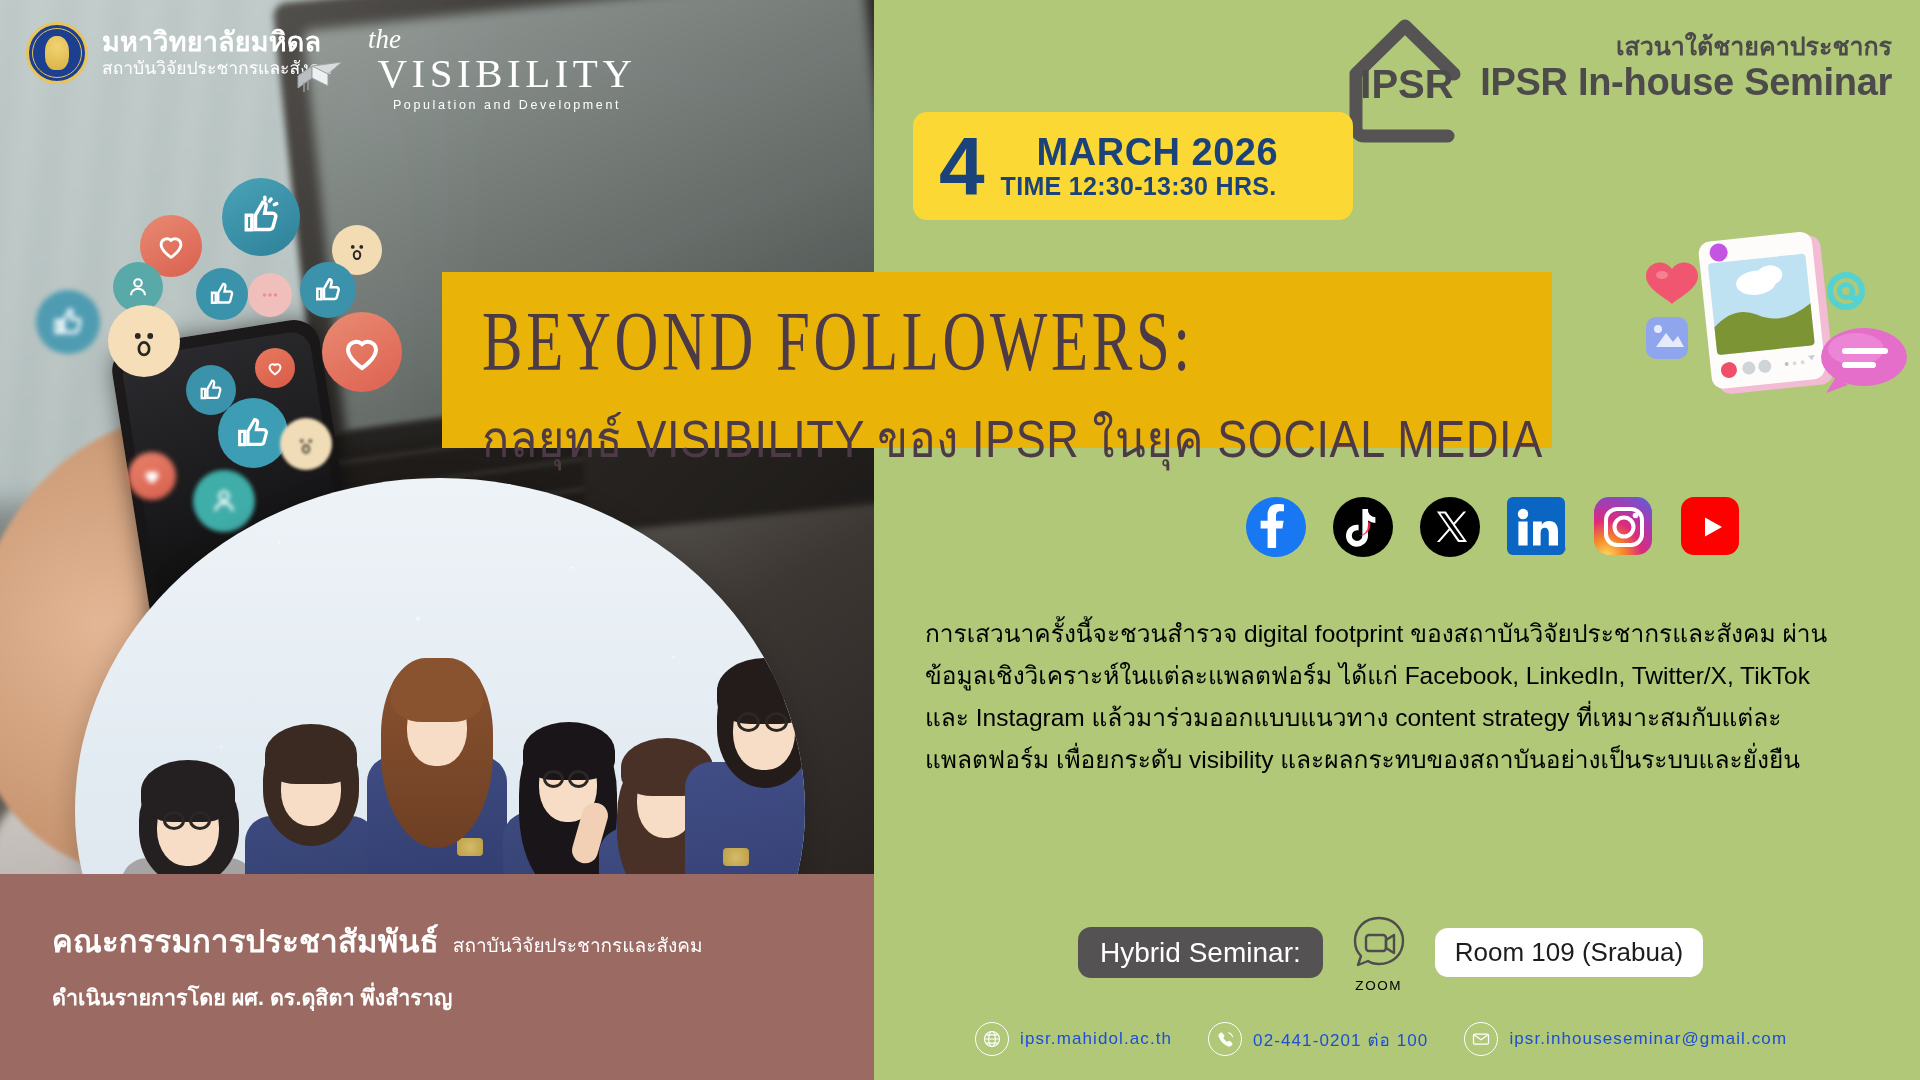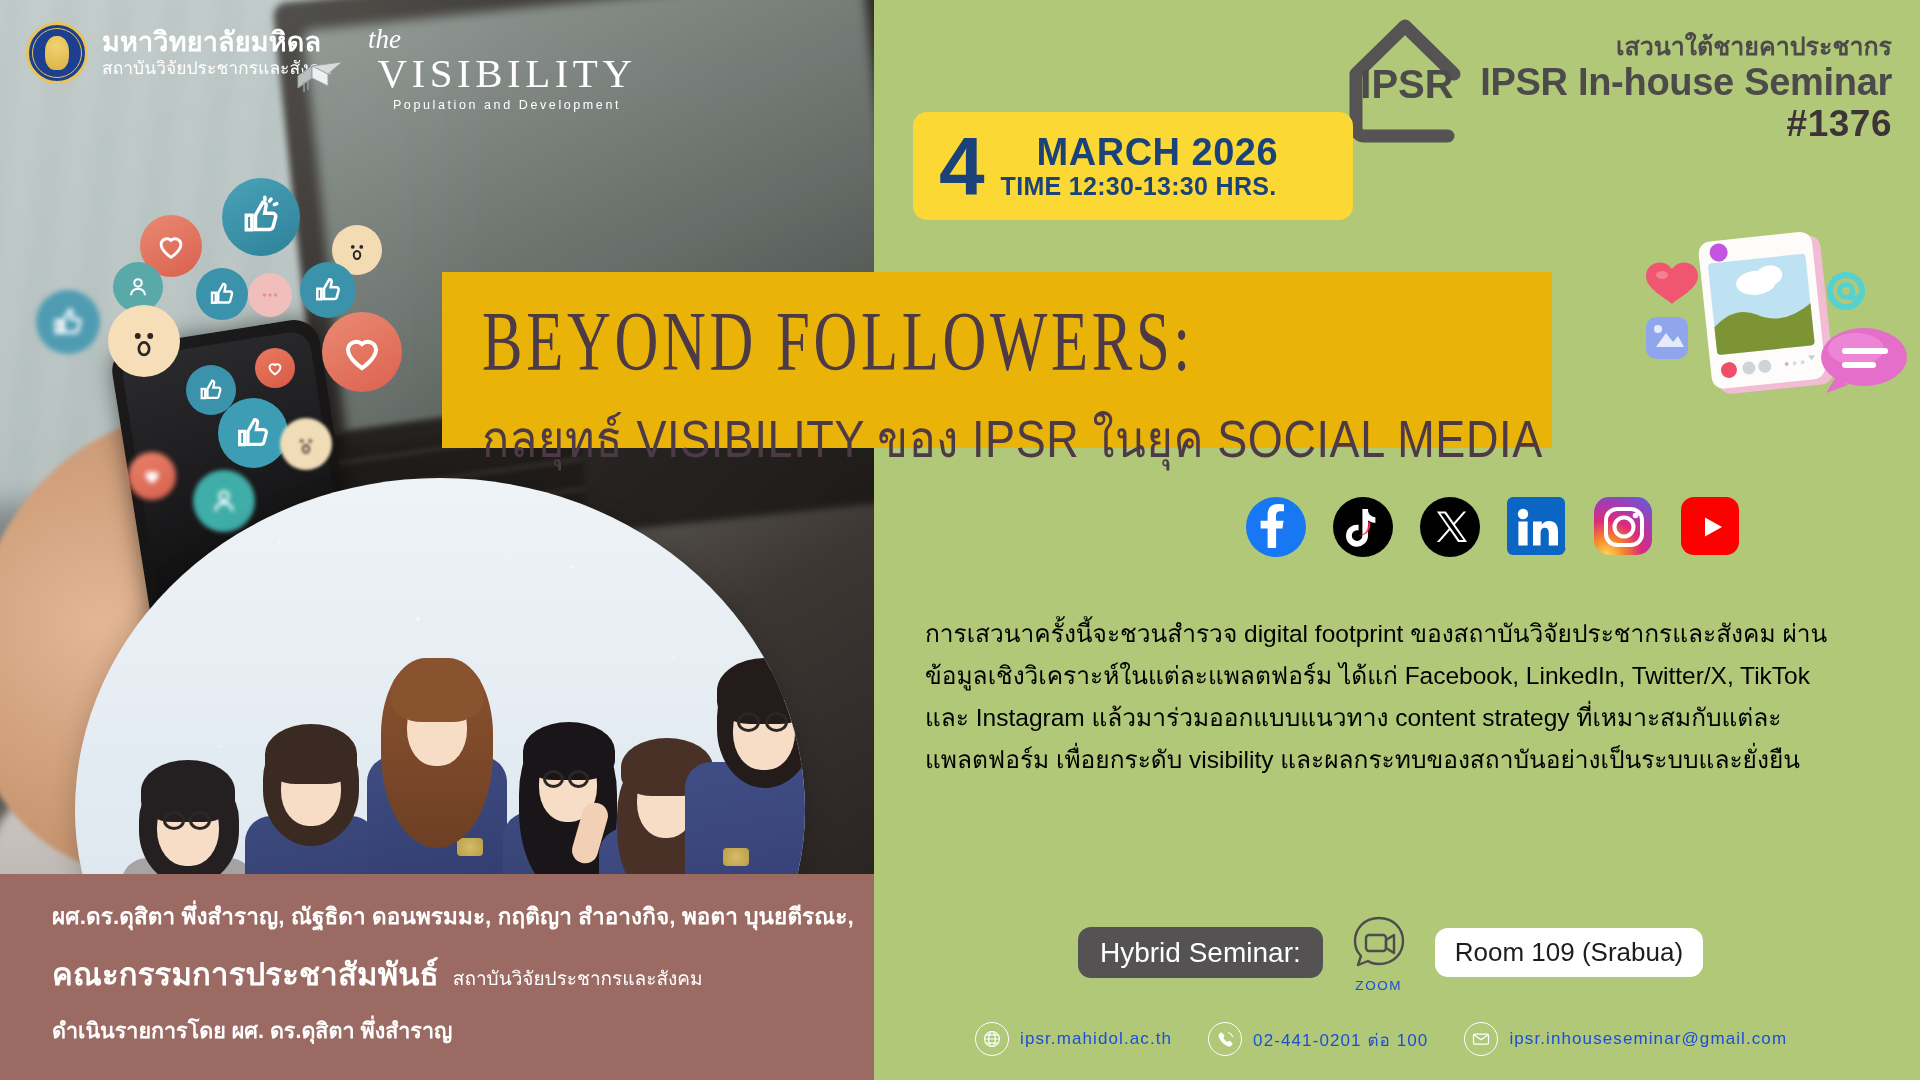--- a/index.html
+++ b/index.html
@@ -190,21 +190,21 @@
     font-size:24.5px; line-height:1.72; color:#000000;
   }
 
   
   .hybrid-row { position:absolute; left:1078px; top:912px; display:flex; align-items:center; gap:24px; }
   .hybrid-pill {
     background:#545253; color:#fff; border-radius:13px;
     padding:9px 22px; font-size:28px; line-height:1.18;
   }
   .zoom-block { display:flex; flex-direction:column; align-items:center; gap:2px; }
-  .zoom-label { font-size:13.5px; color:#1d4ed8; letter-spacing:1.6px; }
+  .zoom-label { font-size:13.5px; color:#000000; letter-spacing:1.6px; }
   .room-pill {
     background:#fff; color:#1d1d1d; border-radius:13px;
     padding:9px 20px; font-size:26px; line-height:1.2;
   }
 
   
   .contact-row { position:absolute; left:975px; top:1022px; display:flex; align-items:center; gap:14px; }
   .contact-item { display:flex; align-items:center; gap:11px; margin-right:22px; }
   .contact-ic { width:34px; height:34px; border:1.6px solid #fff; border-radius:50%;
                 display:flex; align-items:center; justify-content:center; flex:0 0 auto; }
@@ -393,21 +393,20 @@
       <div class="p-neck" style="left:66px;bottom:348px;width:30px;height:26px;"></div>
       <div class="p-hair-b" style="left:38px;bottom:330px;width:96px;height:118px;background:#241c1a;"></div>
       <div class="p-head" style="left:54px;bottom:348px;width:62px;height:80px;"></div>
       <div class="p-hair" style="left:38px;bottom:394px;width:96px;height:66px;background:#241c1a;"></div>
       <div class="p-glasses" style="left:58px;bottom:386px;width:23px;height:20px;"></div>
       <div class="p-glasses" style="left:86px;bottom:386px;width:23px;height:20px;"></div>
     </div>
   </div>
 
   <div class="credit-band">
-    <div class="credit-names">ผศ.ดร.ดุสิตา พึ่งสำราญ, ณัฐธิดา ดอนพรมมะ, กฤติญา สำอางกิจ, พอตา บุนยตีรณะ,</div>
     <div class="credit-org-row">
       <span class="credit-org">คณะกรรมการประชาสัมพันธ์</span>
       <span class="credit-org-sub">สถาบันวิจัยประชากรและสังคม</span>
     </div>
     <div class="credit-host">ดำเนินรายการโดย ผศ. ดร.ดุสิตา พึ่งสำราญ</div>
   </div>
 
   <div class="mu-logo-wrap">
     <div class="mu-seal">
       <div class="mu-seal-ring"></div>
@@ -433,21 +432,20 @@
   <div class="ipsr-header">
     <div class="ipsr-house">
       <svg width="122" height="136" viewBox="0 0 122 136">
         <path d="M12 62 L61 14 L110 62 M12 62 L12 116 a8 8 0 0 0 8 8 L104 124" fill="none" stroke="#565354" stroke-width="13" stroke-linecap="round" stroke-linejoin="round"></path>
         <text x="63" y="86" font-family="Liberation Sans, sans-serif" font-size="40" font-weight="800" fill="#4c4a4a" text-anchor="middle">IPSR</text>
       </svg>
     </div>
     <div class="ipsr-text">
       <div class="ipsr-line1">เสวนาใต้ชายคาประชากร</div>
       <div class="ipsr-line2">IPSR In-house Seminar</div>
-      <div class="ipsr-num">#1376</div>
     </div>
   </div>
 
   <div class="date-badge">
     <div class="date-day">4</div>
     <div class="date-right">
       <div class="date-month">MARCH 2026</div>
       <div class="date-time">TIME 12:30-13:30 HRS.</div>
     </div>
   </div>

